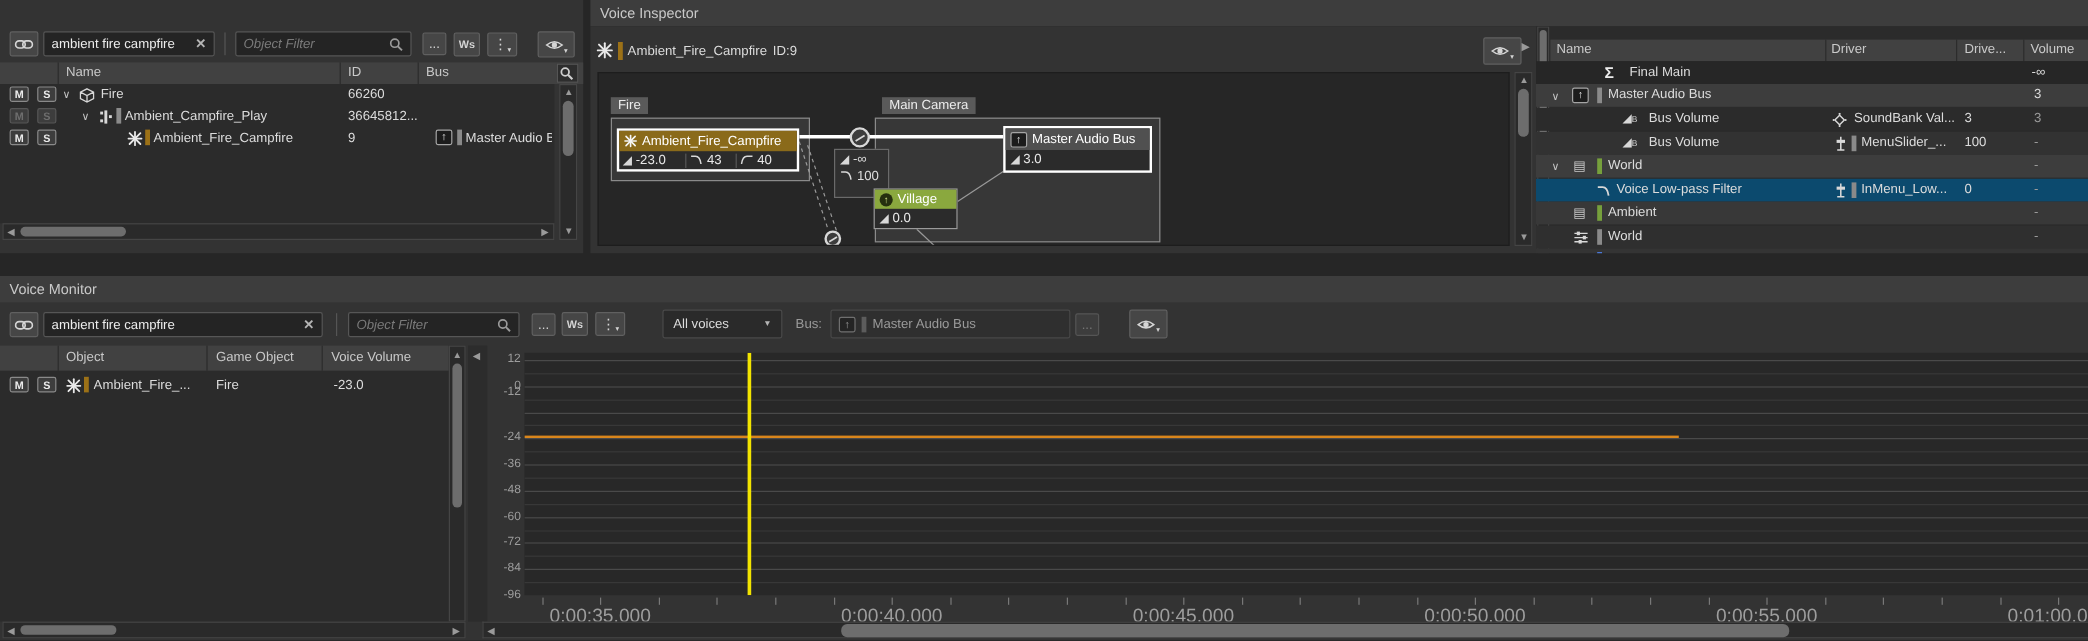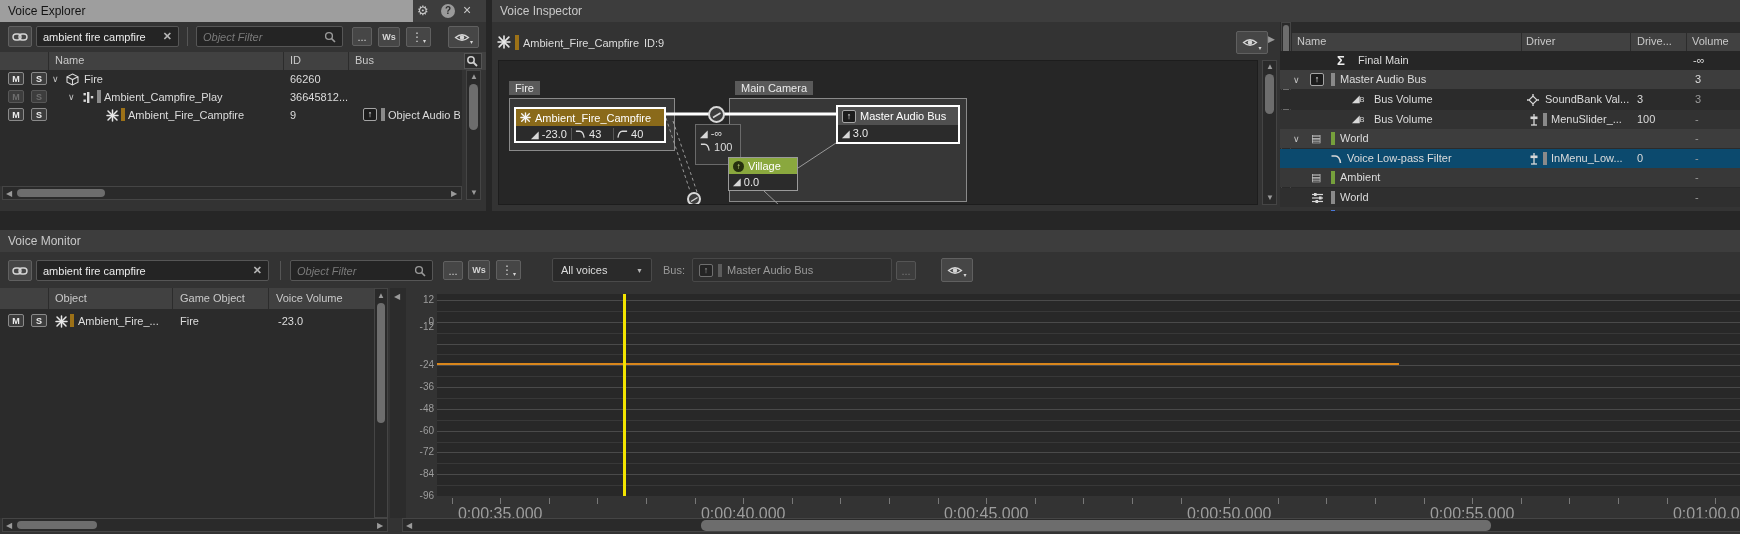--- a/index.html
+++ b/index.html
@@ -59,28 +59,20 @@
 </head>
 <body>
 
 <div id="root">
 
   <div class="titlebar" style="left:492px;top:0;width:1248px;height:22px">
     <span class="tb-text">Voice Inspector</span>
   </div>
 
   <div class="panel" style="left:0;top:0;width:486px;height:211px">
-    <div class="titlebar" style="left:0;top:0;width:486px;height:22px">
-      <div class="abs" style="left:0;top:0;width:413px;height:22px;background:#9e9e9e;color:#141414">
-        <span class="tb-text">Voice Explorer</span>
-      </div>
-      <span class="abs" style="left:417px;top:3px;font-size:13px;color:#c9c9c9">⚙</span>
-      <span class="abs" style="left:441px;top:4px;width:14px;height:14px;border-radius:50%;background:#9a9a9a;color:#2e2e2e;font-weight:bold;font-size:10px;text-align:center;line-height:14px">?</span>
-      <span class="abs" style="left:463px;top:2px;font-size:14px;color:#c9c9c9">×</span>
-    </div>
 
     <div class="btn" style="left:8px;top:26px;width:24px;height:21px">
       <svg width="16" height="12" viewBox="0 0 16 12">
           <rect x="1" y="3" width="8" height="6" rx="3" fill="none" stroke="#d5d5d5" stroke-width="1.4"></rect>
           <rect x="7" y="3" width="8" height="6" rx="3" fill="none" stroke="#d5d5d5" stroke-width="1.4"></rect>
         </svg>
     </div>
     <div class="input" style="left:36px;top:26px;width:143px;height:21px">
       <span>ambient fire campfire</span>
       <span class="xclear">✕</span>
@@ -160,21 +152,21 @@
               <line x1="11" y1="2" x2="2" y2="11"></line>
               <line x1="6.5" y1="1" x2="6.5" y2="12"></line>
               <line x1="1" y1="6.5" x2="12" y2="6.5"></line>
             </g>
           </svg>
         <span class="vbar orange" style="left:121px;top:2px"></span>
         <span class="txt" style="left:128px;top:3px">Ambient_Fire_Campfire</span>
         <span class="txt" style="left:290px;top:3px">9</span>
         <span class="busic" style="left:363px;top:2px">↑</span>
         <span class="vbar gray" style="left:381px;top:2px"></span>
-        <span class="txt" style="left:388px;top:3px;width:72px;overflow:hidden">Object Audio B</span>
+        <span class="txt" style="left:388px;top:3px;width:72px;overflow:hidden">Master Audio B</span>
       </div>
     </div>
 
     <div class="sb-track" style="left:466px;top:70px;width:15px;height:130px">
       <span class="sb-arrow" style="left:3px;top:1px">▲</span>
       <div class="sb-thumb" style="left:2px;top:13px;width:9px;height:46px"></div>
       <span class="sb-arrow" style="left:3px;top:117px">▼</span>
     </div>
     <div class="sb-track" style="left:2px;top:186px;width:460px;height:14px">
       <span class="sb-arrow" style="left:3px;top:2px">◀</span>
@@ -226,21 +218,21 @@
               <g stroke="#f5f5f5" stroke-width="1.6" stroke-linecap="round">
                 <line x1="2" y1="2" x2="11" y2="11"></line>
                 <line x1="11" y1="2" x2="2" y2="11"></line>
                 <line x1="6.5" y1="1" x2="6.5" y2="12"></line>
                 <line x1="1" y1="6.5" x2="12" y2="6.5"></line>
               </g>
             </svg>
           <span>Ambient_Fire_Campfire</span>
         </div>
         <div class="nv" style="height:15px">
-          <span class="cellsep" style="width:56px;padding-left:15px"><span class="ramp">◢</span> <span>-23.0</span></span>
+          <span class="cellsep" style="width:56px;padding-left:3px"><span class="ramp">◢</span> <span>-23.0</span></span>
           <span class="cellsep" style="width:42px;padding-left:3px"><svg width="11" height="10" viewBox="0 0 12 10" style="display:inline;vertical-align:-1px">
                 <path d="M1 2 H5 Q9 2 10 9" fill="none" stroke="#d8d8d8" stroke-width="1.4"></path>
               </svg> <span>43</span></span>
           <span style="width:46px;padding-left:3px"><svg width="11" height="10" viewBox="0 0 12 10" style="display:inline;vertical-align:-1px">
                 <path d="M1 9 Q2 2 6 2 H11" fill="none" stroke="#d8d8d8" stroke-width="1.4"></path>
               </svg> <span>40</span></span>
         </div>
       </div>
 
       <div class="abs" style="left:196px;top:63px;width:46px;height:41px;background:#303030;border:1px solid #6a6a6a">

